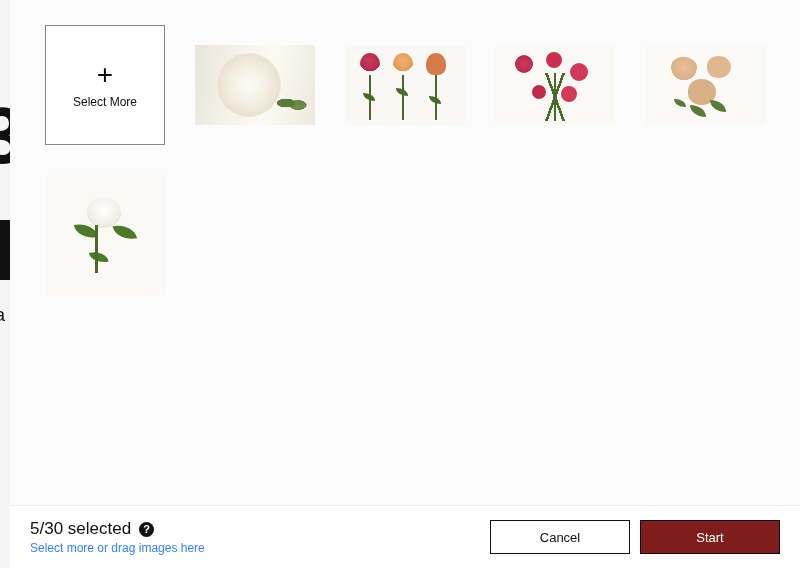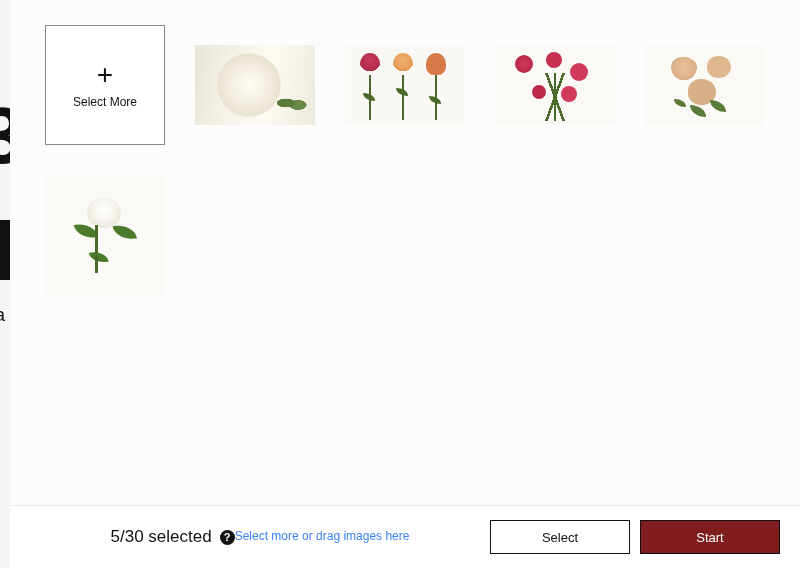--- a/index.html
+++ b/index.html
@@ -281,21 +281,21 @@
       background: #ffffff;
       border-top: 1px solid #eee;
       display: flex;
       align-items: center;
       padding: 0 20px;
     }
 
     .footer-left {
       flex: 1;
       display: flex;
-      flex-direction: row;
+      flex-direction: column;
       justify-content: center;
     }
 
     .footer-count {
       font-size: 17px;
       color: #111;
       display: flex;
       align-items: center;
     }
     .footer-count .help {
@@ -392,18 +392,18 @@
 
   <div class="footer">
     <div class="footer-left">
       <div class="footer-count">
         <span>5/30 selected</span>
         <span class="help">?</span>
       </div>
       <div class="footer-hint">Select more or drag images here</div>
     </div>
     <div class="footer-right">
-      <div class="btn btn-secondary">Select</div>
+      <div class="btn btn-secondary">Cancel</div>
       <div class="btn btn-primary">Start</div>
     </div>
   </div>
 
 </div>
 
 </body></html>

